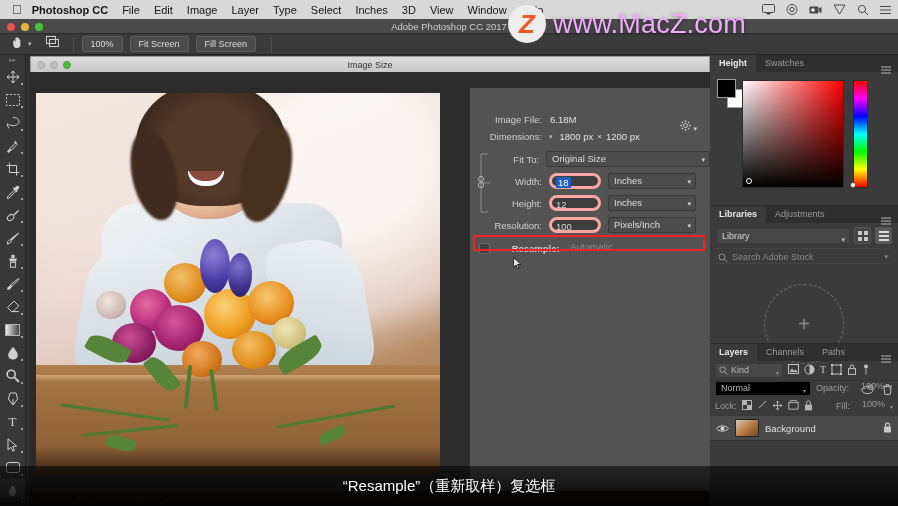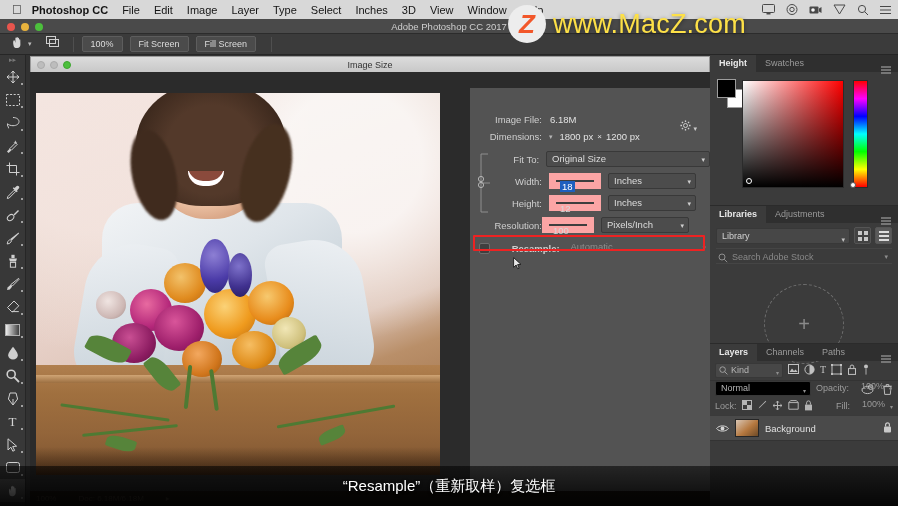--- a/index.html
+++ b/index.html
@@ -195,21 +195,21 @@
     position: absolute; left: 440px; top: 16px;
     width: 240px; height: 424px;
     background: #535353;
     z-index: 14;
     font-size: 9.5px; color: #d4d4d4;
   }
   .dlg-row { display: flex; align-items: center; margin-bottom: 6px; }
   .dlg-label { text-align: right; white-space: nowrap; color: #cfcfcf; }
   .dlg-val { color: #e2e2e2; }
   .dlg-input {
-    background: #3e3e3e; border: 7px solid #fca5a5; border-radius: 0;
+    background: #3e3e3e; border: 3px solid #fca5a5; border-radius: 8px;
     height: 16px; color: #d8d8d8; font-size: 9.5px;
     padding: 0 4px; line-height: 14px;
   }
   .dlg-input.sel { background: #3e3e3e; }
   .dlg-input.sel .hl { background: #1e5fbe; color: #fff; padding: 0 2px; }
   .dlg-select {
     position: relative;
     background: #4c4c4c; border: 1px solid #393939; border-radius: 2px;
     height: 16px; color: #ddd; font-size: 9.5px;
     padding: 0 14px 0 5px; line-height: 14px;
@@ -374,21 +374,21 @@
     z-index: 55;
   }
   .wm-logo {
     width: 38px; height: 38px; border-radius: 50%;
     background: #ededed;
     display: flex; align-items: center; justify-content: center;
     color: #f2572a; font-size: 26px; font-weight: bold; font-style: italic;
     line-height: 1;
   }
   .wm-text {
-    color: #fde047; font-size: 27px; letter-spacing: .2px;
+    color: #f0abfc; font-size: 27px; letter-spacing: .2px;
     text-shadow: 0 1px 4px rgba(0,0,0,.45);
   }
 </style>
 </head>
 <body>
 
 <div id="app">
 
   <div class="macbar">
     <span class="apple"></span>
@@ -738,21 +738,21 @@
             <span>12</span>
           </span>
           <span class="dlg-select" style="width:88px;margin-left:7px">
             <span>Inches</span>
             <span class="chev">▾</span>
           </span>
         </div>
 
         <div class="dlg-row" style="margin-top:4px">
           <span class="dlg-label" style="width:72px">Resolution:</span>
-          <span class="dlg-input" style="width:52px;">
+          <span class="dlg-input" style="width:52px;margin-left:7px">
             <span>100</span>
           </span>
           <span class="dlg-select" style="width:88px;margin-left:7px">
             <span>Pixels/Inch</span>
             <span class="chev">▾</span>
           </span>
         </div>
 
         <div class="dlg-row" style="margin-top:7px;padding-left:9px">
           <span class="checkbox"></span>

